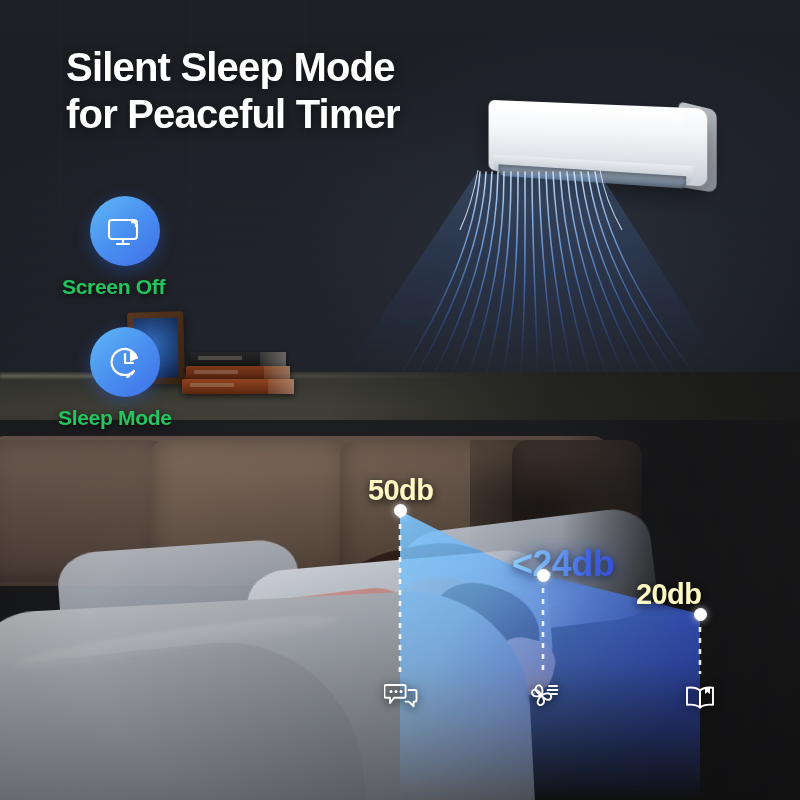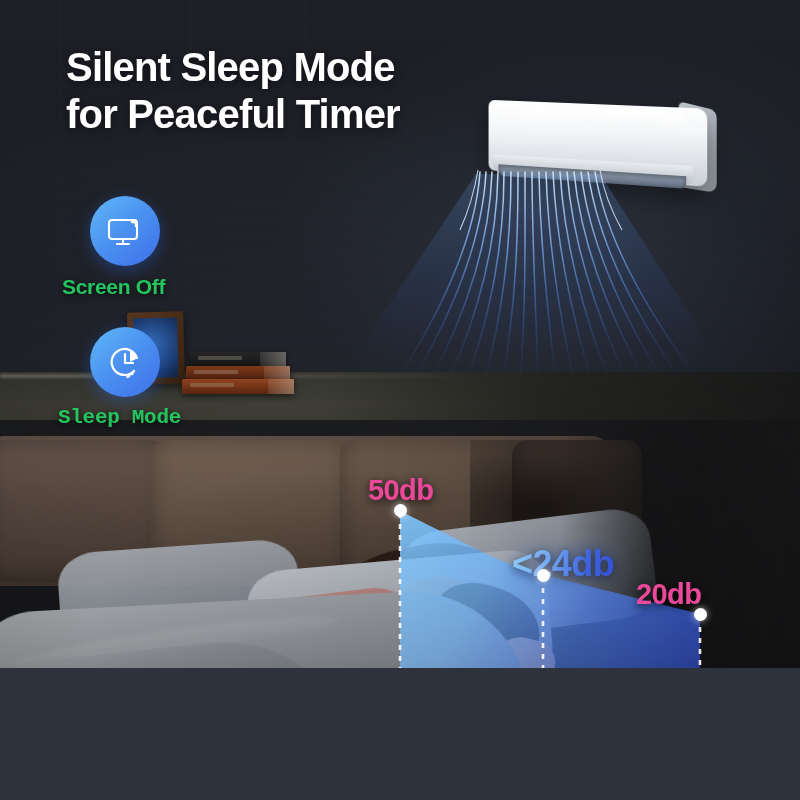--- a/index.html
+++ b/index.html
@@ -4,21 +4,21 @@
 <title>Silent Sleep Mode</title>
 <style>
   * { margin:0; padding:0; box-sizing:border-box; }
   html,body { width:800px; height:800px; overflow:hidden; }
   body {
     font-family:"Liberation Sans", sans-serif;
     background:#2e323c;
     position:relative;
     -webkit-font-smoothing:antialiased;
   }
-  #stage { position:absolute; inset:0; width:800px; height:668px; overflow:hidden; }
+  #stage { position:absolute; inset:0; width:800px; height:800px; overflow:hidden; }
 
   
   .scene { position:absolute; inset:0; }
 
   
   .wall-top {
     position:absolute; left:0; top:0; width:800px; height:420px;
     background:
       radial-gradient(ellipse 460px 300px at 600px 230px, rgba(92,110,140,.30), rgba(0,0,0,0) 70%),
       linear-gradient(180deg, #2f333d 0%, #2c3039 42%, #272a33 70%, #23262e 100%);
@@ -242,40 +242,40 @@
     margin-left:32px;
   }
   .feat-label{
     margin-top:9px; color:#22c55e; font-size:21px; font-weight:bold;
     letter-spacing:-.3px; text-shadow:0 2px 6px rgba(0,0,0,.75);
     white-space:nowrap;
   }
   .f1 .feat-icon{ margin-left:32px; }
   .f1 .feat-label{ margin-left:4px; }
   .f2 .feat-icon{ margin-left:32px; }
-  .f2 .feat-label{ margin-left:0px;font-family:Liberation Mono, monospace; }
+  .f2 .feat-label{ margin-left:0px; }
   .f3 .feat-icon{ margin-left:44px; }
   .f3 .feat-label{ margin-left:-6px; }
 
   
   .title{
     position:absolute; left:66px; top:44px; width:470px;
     color:#ffffff; font-size:40px; font-weight:bold; line-height:1.17;
     letter-spacing:-.8px;
     text-shadow:0 2px 10px rgba(0,0,0,.55);
   }
   .title-l2{ display:block; }
 
   
   .db-chart{ position:absolute; left:0; top:0; width:800px; height:800px; pointer-events:none; }
   .db-label{
     position:absolute; font-size:29px; font-weight:bold; letter-spacing:-.6px;
     white-space:nowrap;
   }
-  .db-white{ color:#ec4899; text-shadow:0 2px 9px rgba(0,0,0,.85); }
+  .db-white{ color:#fef9c3; text-shadow:0 2px 9px rgba(0,0,0,.85); }
   .db-blue{
     background:linear-gradient(100deg,#8ecdf8 0%, #6fa6f2 38%, #3f63de 72%, #3550d8 100%);
     -webkit-background-clip:text; background-clip:text; color:transparent;
     filter:drop-shadow(0 0 10px rgba(60,110,230,.55)) drop-shadow(0 2px 4px rgba(0,0,0,.6));
   }
   .db-l1{ left:368px; top:474px; }
   .db-l2{ left:512px; top:543px; font-size:36px; }
   .db-l3{ left:636px; top:578px; }
 
   .dot{

